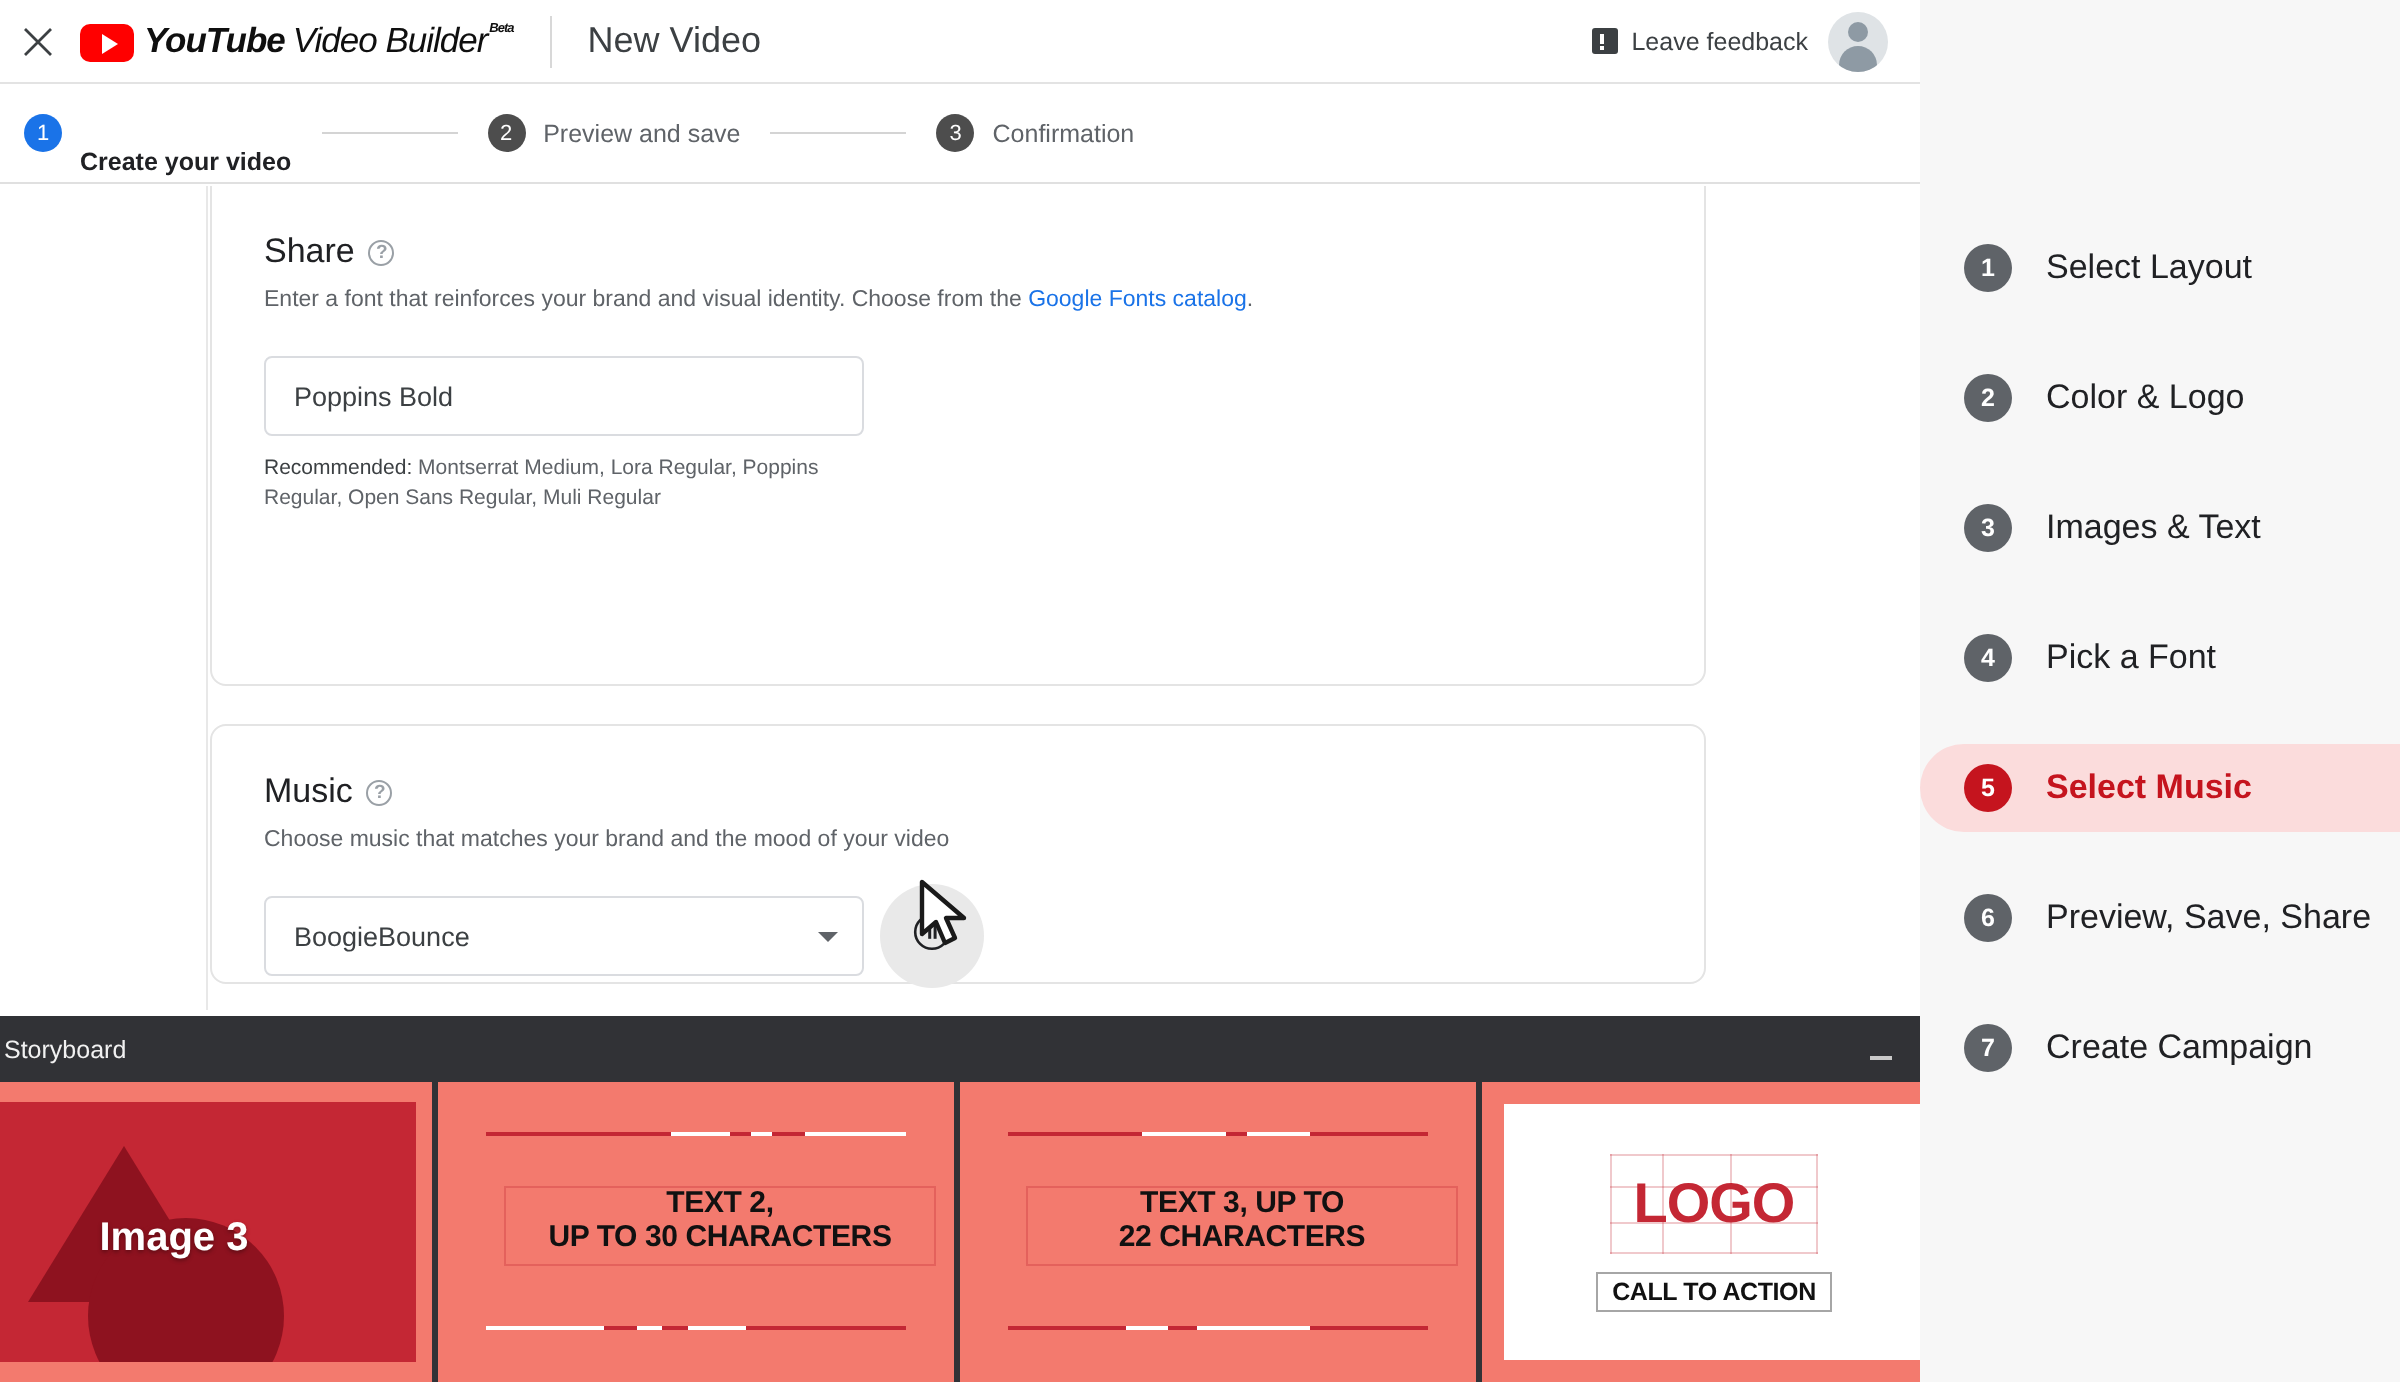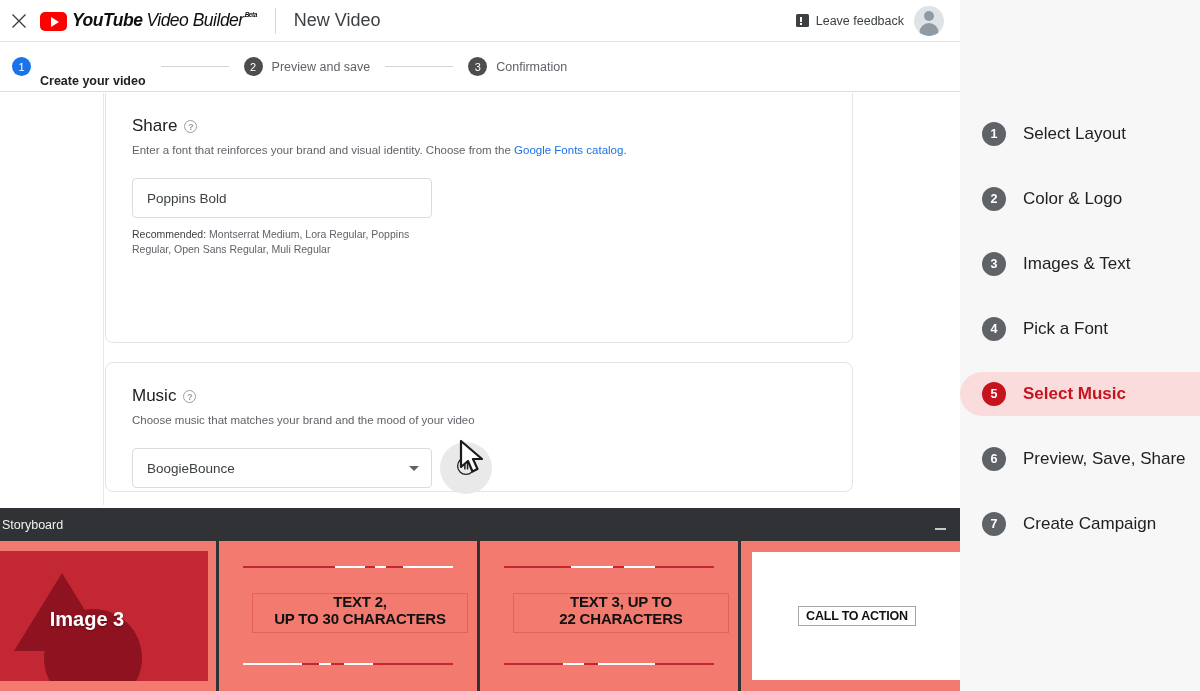--- a/index.html
+++ b/index.html
@@ -509,20 +509,31 @@
             <span>
               <span>TEXT 3, UP TO</span><br>
               <span>22 CHARACTERS</span>
             </span>
           </div>
           <div class="rule bottom v3"></div>
         </div>
 
         <div class="frame logo-frame">
           <div class="logo-card">
+            <div class="logo-grid">
+              <div class="gl" style="left:0;top:0;width:104px;height:1px;"></div>
+              <div class="gl" style="left:0;top:16px;width:104px;height:1px;"></div>
+              <div class="gl" style="left:0;top:34px;width:104px;height:1px;"></div>
+              <div class="gl" style="left:0;top:49px;width:104px;height:1px;"></div>
+              <div class="gl" style="left:0;top:0;width:1px;height:50px;"></div>
+              <div class="gl" style="left:26px;top:0;width:1px;height:50px;"></div>
+              <div class="gl" style="left:60px;top:0;width:1px;height:50px;"></div>
+              <div class="gl" style="left:103px;top:0;width:1px;height:50px;"></div>
+              <div class="logo-text">LOGO</div>
+            </div>
             <div class="cta-box">CALL TO ACTION</div>
           </div>
         </div>
 
       </div>
     </div>
   </div>
 
   <div class="guide">
     <div class="guide-item">

